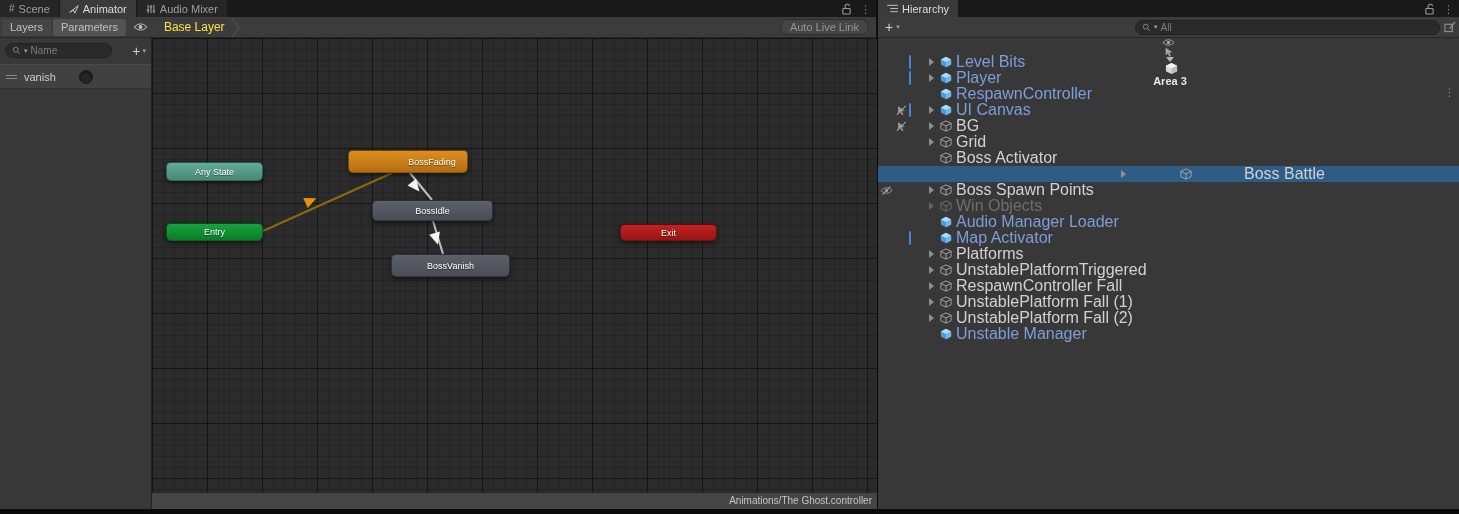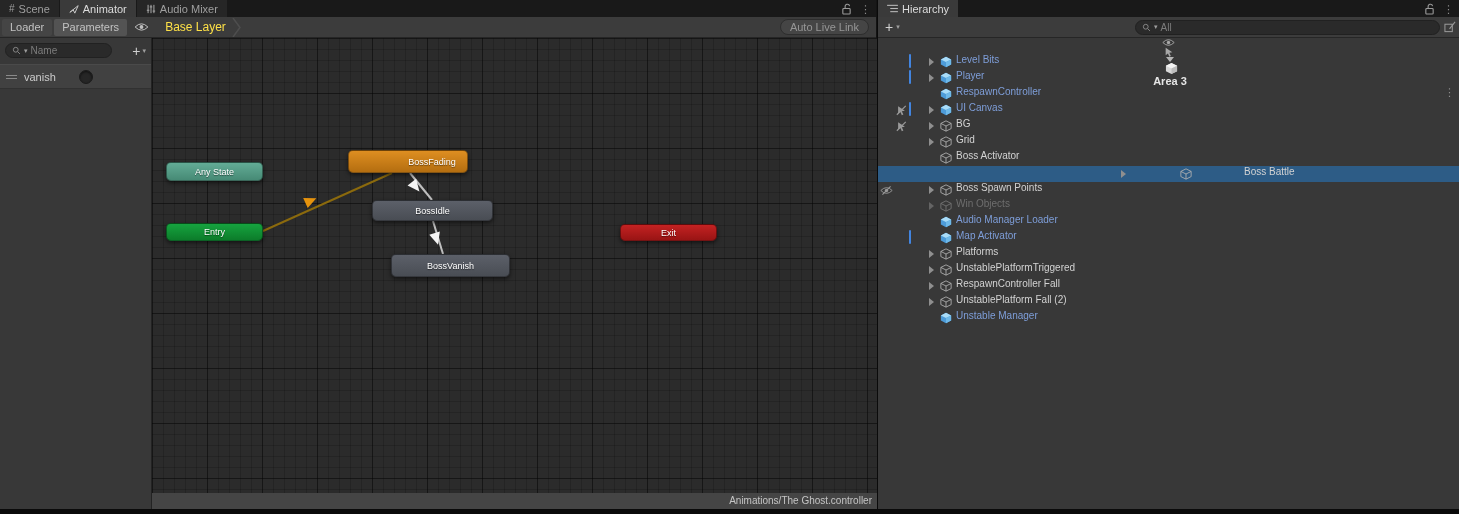--- a/index.html
+++ b/index.html
@@ -55,21 +55,21 @@
   .status-bar { position:absolute; left:152px; top:493px; width:725px; height:16px; background:#454545; color:#c5c5c5; font-size:10px; line-height:16px; text-align:right; padding-right:5px; }
   .bottom-strip { position:absolute; left:0; top:509px; width:1459px; height:5px; background:#0a0a0a; }
 
   
   .hier-win { position:absolute; left:878px; top:0; width:581px; height:514px; background:#383838; }
   .hier-toolbar { gap:0; }
   .hier-add { display:flex; align-items:center; gap:3px; margin-left:7px; color:#d2d2d2; }
   .hier-search { margin-left:auto; width:305px; margin-right:4px; }
   .hier-tool-icon { margin-right:3px; display:flex; align-items:center; }
   .hier-rows { position:absolute; left:0; top:38px; width:581px; height:471px; background:#383838; overflow:hidden; }
-  .h-row { position:relative; height:16px; display:flex; font-size:10px; color:#d2d2d2; }
+  .h-row { position:relative; height:16px; display:flex; align-items:center; font-size:16px; color:#d2d2d2; }
   .h-row.selected { background:#2d5c86;gap:48px; }
   .h-row .g-eye { width:16px; display:flex; justify-content:center; align-items:center; flex:0 0 16px; }
   .h-row .g-pick { width:15px; display:flex; justify-content:center; align-items:center; flex:0 0 15px; }
   .h-row .bar { width:2px; height:14px; flex:0 0 2px; border-radius:1px; }
   .h-row .bar.on { background:#4285e0; }
   .h-row .indent { flex:0 0 14px; }
   .h-row .arr { flex:0 0 13px; display:flex; justify-content:center; align-items:center; }
   .h-row .icn { flex:0 0 16px; display:flex; justify-content:center; align-items:center; }
   .h-row .lbl { margin-left:2px; white-space:nowrap; }
   .h-row .lbl.prefab { color:#7e9ed9; }
@@ -120,21 +120,21 @@
           <svg width="11" height="12" viewBox="0 0 12 13" fill="none" stroke="#9a9a9a" stroke-width="1.2">
               <rect x="2" y="6" width="8" height="6" rx="1"></rect>
               <path d="M4.5 6 V4 a2.4 2.4 0 0 1 4.8 -0.6"></path>
             </svg>
         </span>
         <span class="kebab">⋮</span>
       </div>
     </div>
 
     <div class="toolbar">
-      <button class="seg-btn" style="border:0;font-family:inherit;">Loader</button>
+      <button class="seg-btn" style="border:0;font-family:inherit;">Layers</button>
       <button class="seg-btn active" style="border:0;font-family:inherit;">Parameters</button>
       <span class="eye-btn">
         <svg width="15" height="10" viewBox="0 0 16 11">
             <path d="M1 5.5 Q8 -1.5 15 5.5 Q8 12.5 1 5.5 Z" fill="none" stroke="#c0c0c0" stroke-width="1.1"></path>
             <circle cx="8" cy="5.5" r="2.1" fill="#c0c0c0"></circle>
           </svg>
       </span>
       <span class="crumb">Base Layer</span>
       <span class="crumb-chev">
         <svg width="9" height="19" viewBox="0 0 9 19">
@@ -548,20 +548,37 @@
             <span class="arr">
               <span class="tri-r"></span>
             </span>
             <span class="icn">
               <svg width="12" height="12" viewBox="0 0 14 14" fill="none" stroke="#b2b2b2" stroke-width="1">
                 <path d="M7 1 L13 4 L13 10 L7 13 L1 10 L1 4 Z"></path>
                 <path d="M1 4 L7 7 L13 4"></path>
                 <path d="M7 7 L7 13"></path>
               </svg>
             </span>
+            <span class="lbl">UnstablePlatform Fall (1)</span>
+          </div>
+          <div class="h-row">
+            <span class="g-eye"></span>
+            <span class="g-pick"></span>
+            <span class="bar"></span>
+            <span class="indent"></span>
+            <span class="arr">
+              <span class="tri-r"></span>
+            </span>
+            <span class="icn">
+              <svg width="12" height="12" viewBox="0 0 14 14" fill="none" stroke="#b2b2b2" stroke-width="1">
+                <path d="M7 1 L13 4 L13 10 L7 13 L1 10 L1 4 Z"></path>
+                <path d="M1 4 L7 7 L13 4"></path>
+                <path d="M7 7 L7 13"></path>
+              </svg>
+            </span>
             <span class="lbl">UnstablePlatform Fall (2)</span>
           </div>
           <div class="h-row">
             <span class="g-eye"></span>
             <span class="g-pick"></span>
             <span class="bar"></span>
             <span class="indent"></span>
             <span class="arr"></span>
             <span class="icn">
               <svg width="12" height="12" viewBox="0 0 14 14">

